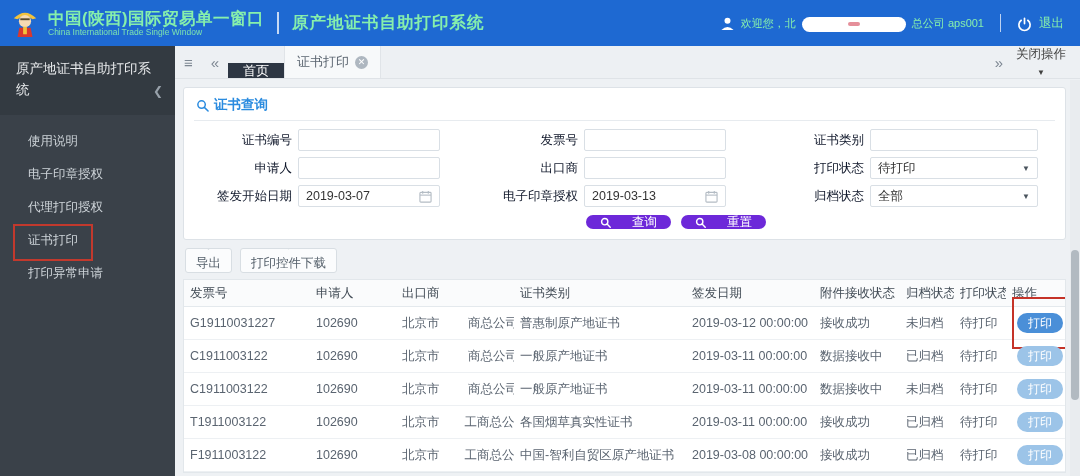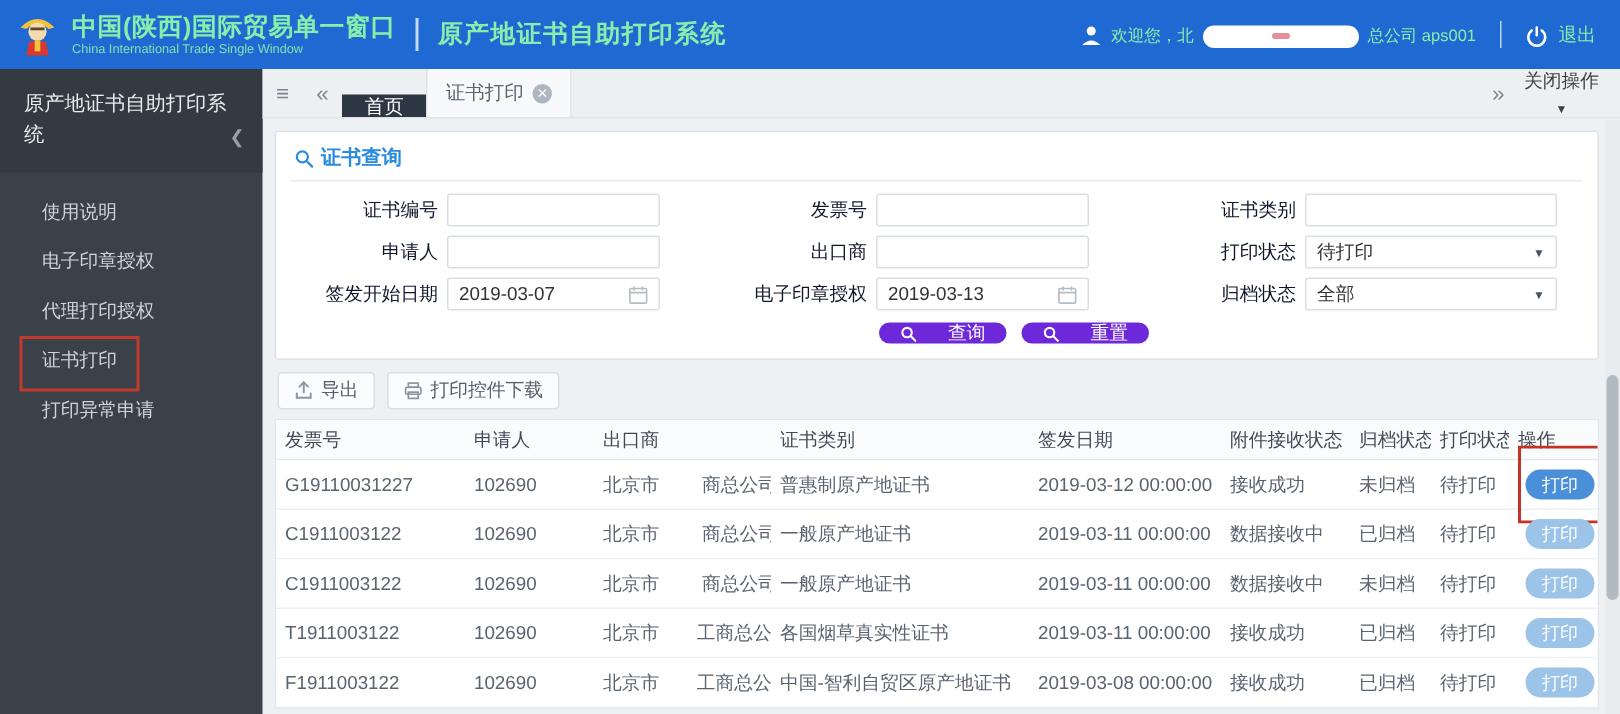--- a/index.html
+++ b/index.html
@@ -58,21 +58,21 @@
   .c1 .ctrl, .c2 .ctrl { width:142px;justify-content:center; }
   .c3 .ctrl { width:168px; }
   .cal-icon { margin-left:auto; width:13px; height:13px; color:#b4bcc4; }
   .sel-caret { margin-left:auto; font-size:8px; color:#4a545e; }
 
   .form-actions { margin:7px 0 2px 392px; display:flex; gap:10px; }
   .btn-blue { background:#6d28d9; color:#fff; border:none; border-radius:12px; height:14px; padding:0 14px; display:inline-flex; align-items:center; gap:21px; font-size:12.5px; cursor:pointer; font-family:inherit; }
   .mag-white { width:11px; height:11px; }
 
   .toolbar { margin:8px 2px 6px; display:flex; gap:8px; }
-  .btn-light { background:#fbfcfd; border:1px solid #d8dee3; border-radius:3px; height:25px; padding:0 10px; font-size:12.5px; color:#55606b; display:inline-flex; align-items:center; gap:5px; cursor:pointer; font-family:inherit; }
+  .btn-light { background:#fbfcfd; border:1px solid #d8dee3; border-radius:3px; height:25px; padding:0 10px; font-size:12.5px; color:#55606b; display:inline-flex; align-items:center; gap:5px; cursor:pointer; font-family:inherit;flex-direction:column; }
   .tool-icon { width:13px; height:13px; color:#8a949e; }
 
   
   .grid-table { background:#fff; border:1px solid #e2e7eb; }
   .thead, .tr { display:grid; grid-template-columns:126px 86px 118px 172px 128px 86px 54px 52px 1fr; align-items:center; }
   .thead { height:27px; background:#fafbfc; border-bottom:1px solid #e4e9ed; color:#414b55; font-size:12.5px; }
   .tr { height:33px; border-bottom:1px solid #edf0f3; font-size:12.5px; color:#5a6470; background:#fff; }
   .th, .td { padding:0 6px; white-space:nowrap; overflow:hidden; }
   .btnwrap { display:inline-block; padding:14px 3px; border:2px solid transparent; }
   .tr.annotated .btnwrap { border-color:#c53328; }

